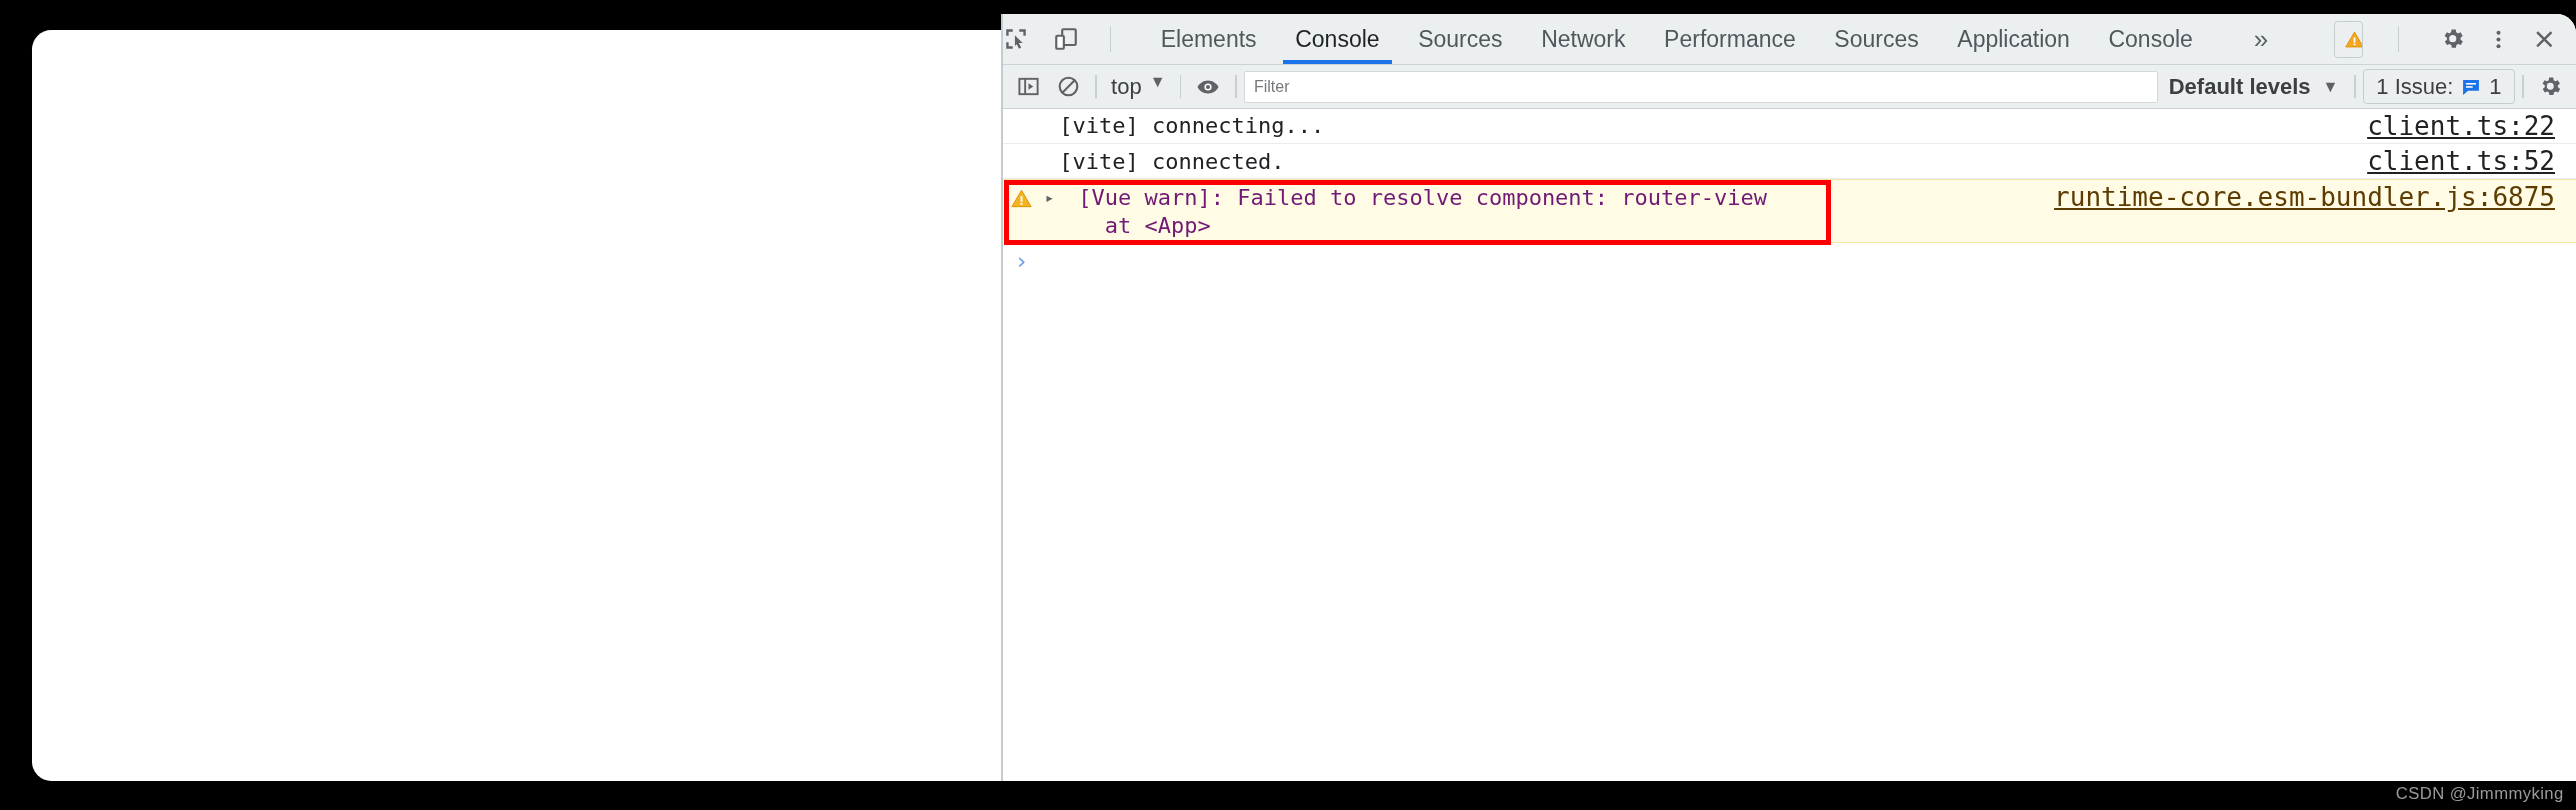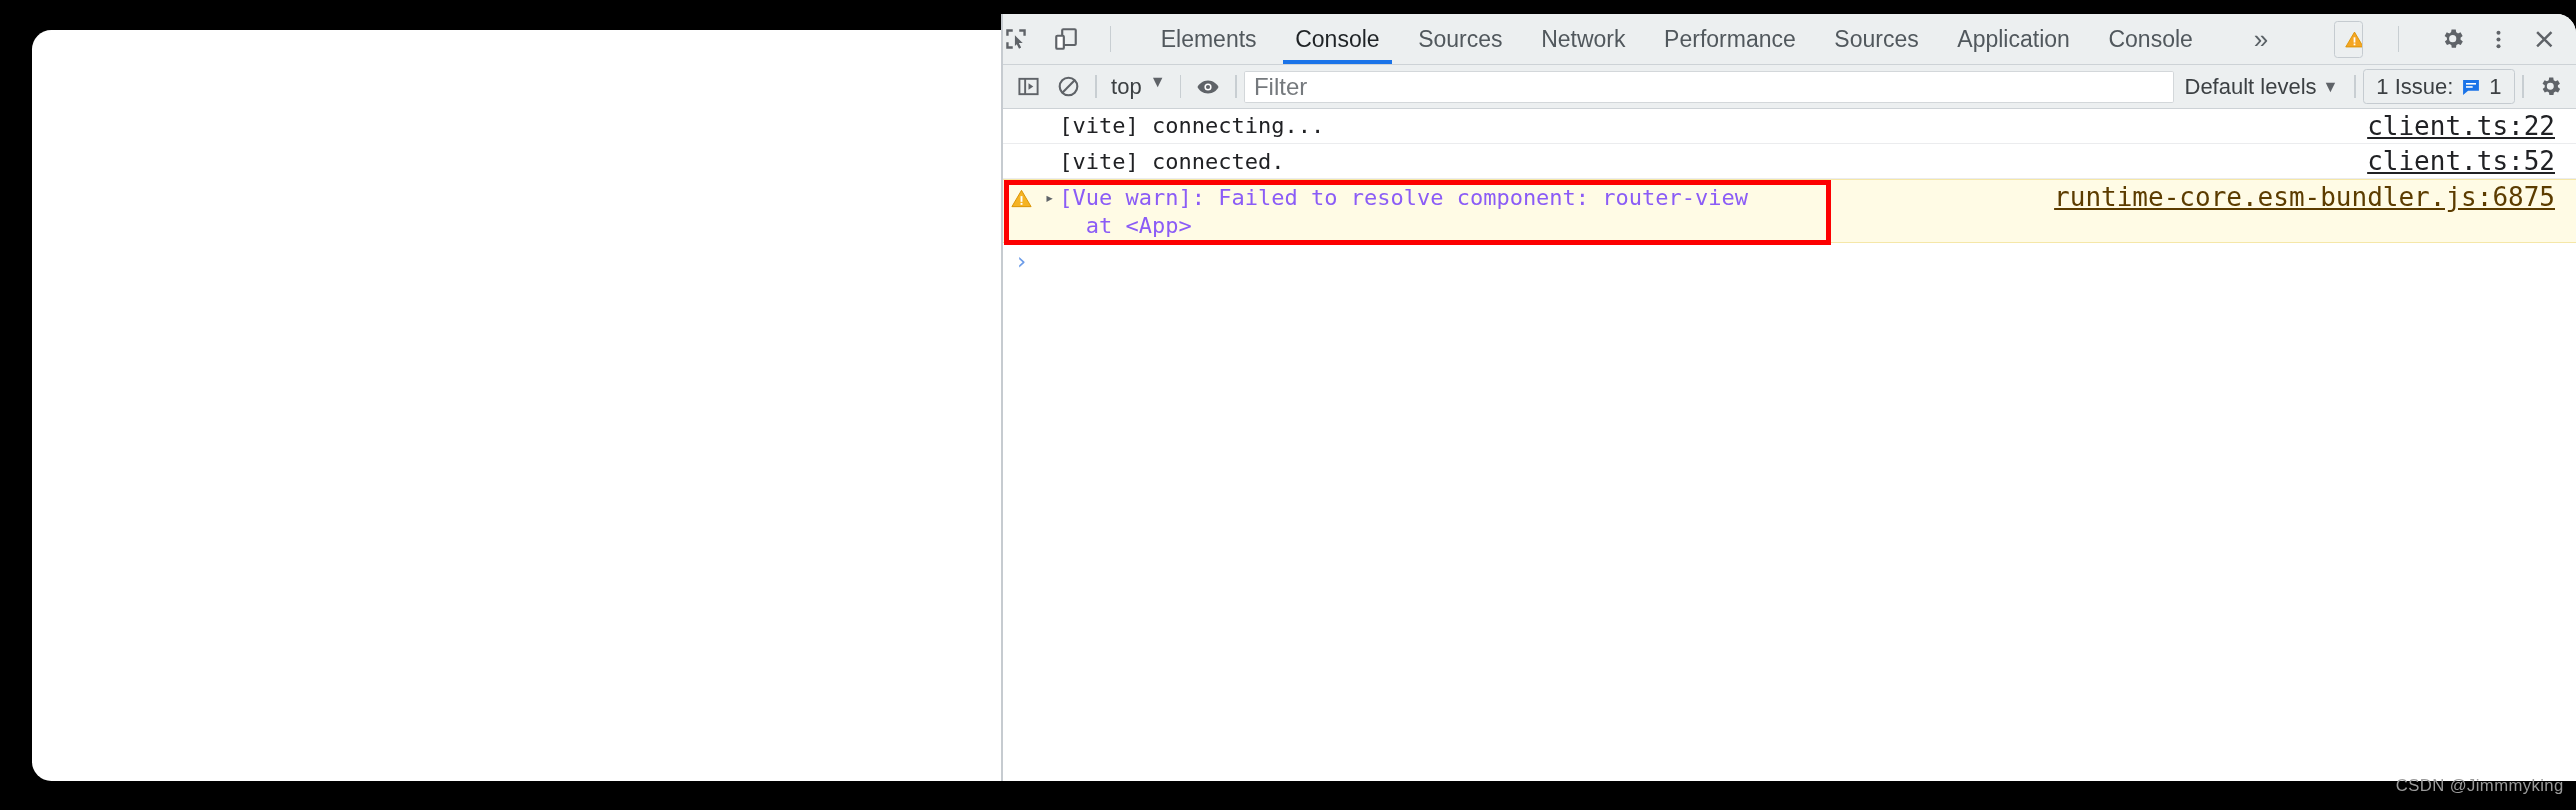--- a/index.html
+++ b/index.html
@@ -116,32 +116,32 @@
     font-size: 22px; color: #3c4043;
     padding: 0 7px; cursor: pointer; white-space: nowrap;
   }
   .caret { font-size: 16px; color: #5f6368; line-height: 1; }
   .filter-input {
     flex: 1;
     height: 32px;
     background: #ffffff;
     border: 1.8px solid #d3d7da;
     border-radius: 1.8px;
-    font-size: 24px;
+    font-size: 16px;
     color: #6a7074;
     padding: 0 8.8px;
     font-family: "Liberation Sans", sans-serif;
     outline: none;
     margin-right: 2px;
   }
   .filter-input::placeholder { color: #75797d; }
   .levels {
-    display: flex; align-items: center; gap: 6px;
+    display: flex; align-items: center; gap: 12px;
     font-size: 22px; color: #3c4043;
-    padding: 0 8.8px; cursor: pointer; white-space: nowrap;
+    padding: 0 8.8px; cursor: pointer; white-space: nowrap; font-weight: bold;
   }
   .issues-pill {
     display: flex; align-items: center; gap: 8px;
     border: 1.8px solid #c5cbd0;
     border-radius: 3.5px;
     height: 35px;
     padding: 0 12.3px;
     font-size: 22px; color: #3c4043;
     cursor: pointer; white-space: nowrap;
   }
@@ -190,21 +190,21 @@
     padding-right: 21px;
     cursor: pointer;
     white-space: nowrap;
   }
   .msg-row.warning {
     background: #fffbe5;
     border-top: 1.8px solid #f5e7a8;
     border-bottom: 1.8px solid #f5e7a8;
     min-height: 58px;
   }
-  .msg-row.warning .msg-text { color: #8b5cf6; }
+  .msg-row.warning .msg-text { color: #701a75; margin-left: 19px; }
   .msg-row.warning .msg-src { color: #5c3c00; }
 
   
   .annot-box {
     position: absolute;
     left: 0.9px; top: 0px;
     width: 827px; height: 65px;
     border: 5.3px solid #fd0000;
     pointer-events: none;
     z-index: 5;
@@ -219,21 +219,21 @@
     width: 37px; flex: 0 0 37px;
     color: #6c9ce8;
     font-size: 23px;
     text-align: center;
     padding-top: 2.6px;
   }
 
   
   .watermark {
     position: absolute;
-    right: 12.3px; bottom: 15px;
+    right: 12.3px; bottom: 7px;
     font-size: 16.7px;
     color: #9a9a9a;
     font-family: "Liberation Sans", sans-serif;
     letter-spacing: 0.4px;
     margin-top: 48px;
   }
 
   .ico { display: block; }
 </style>
 </head>

